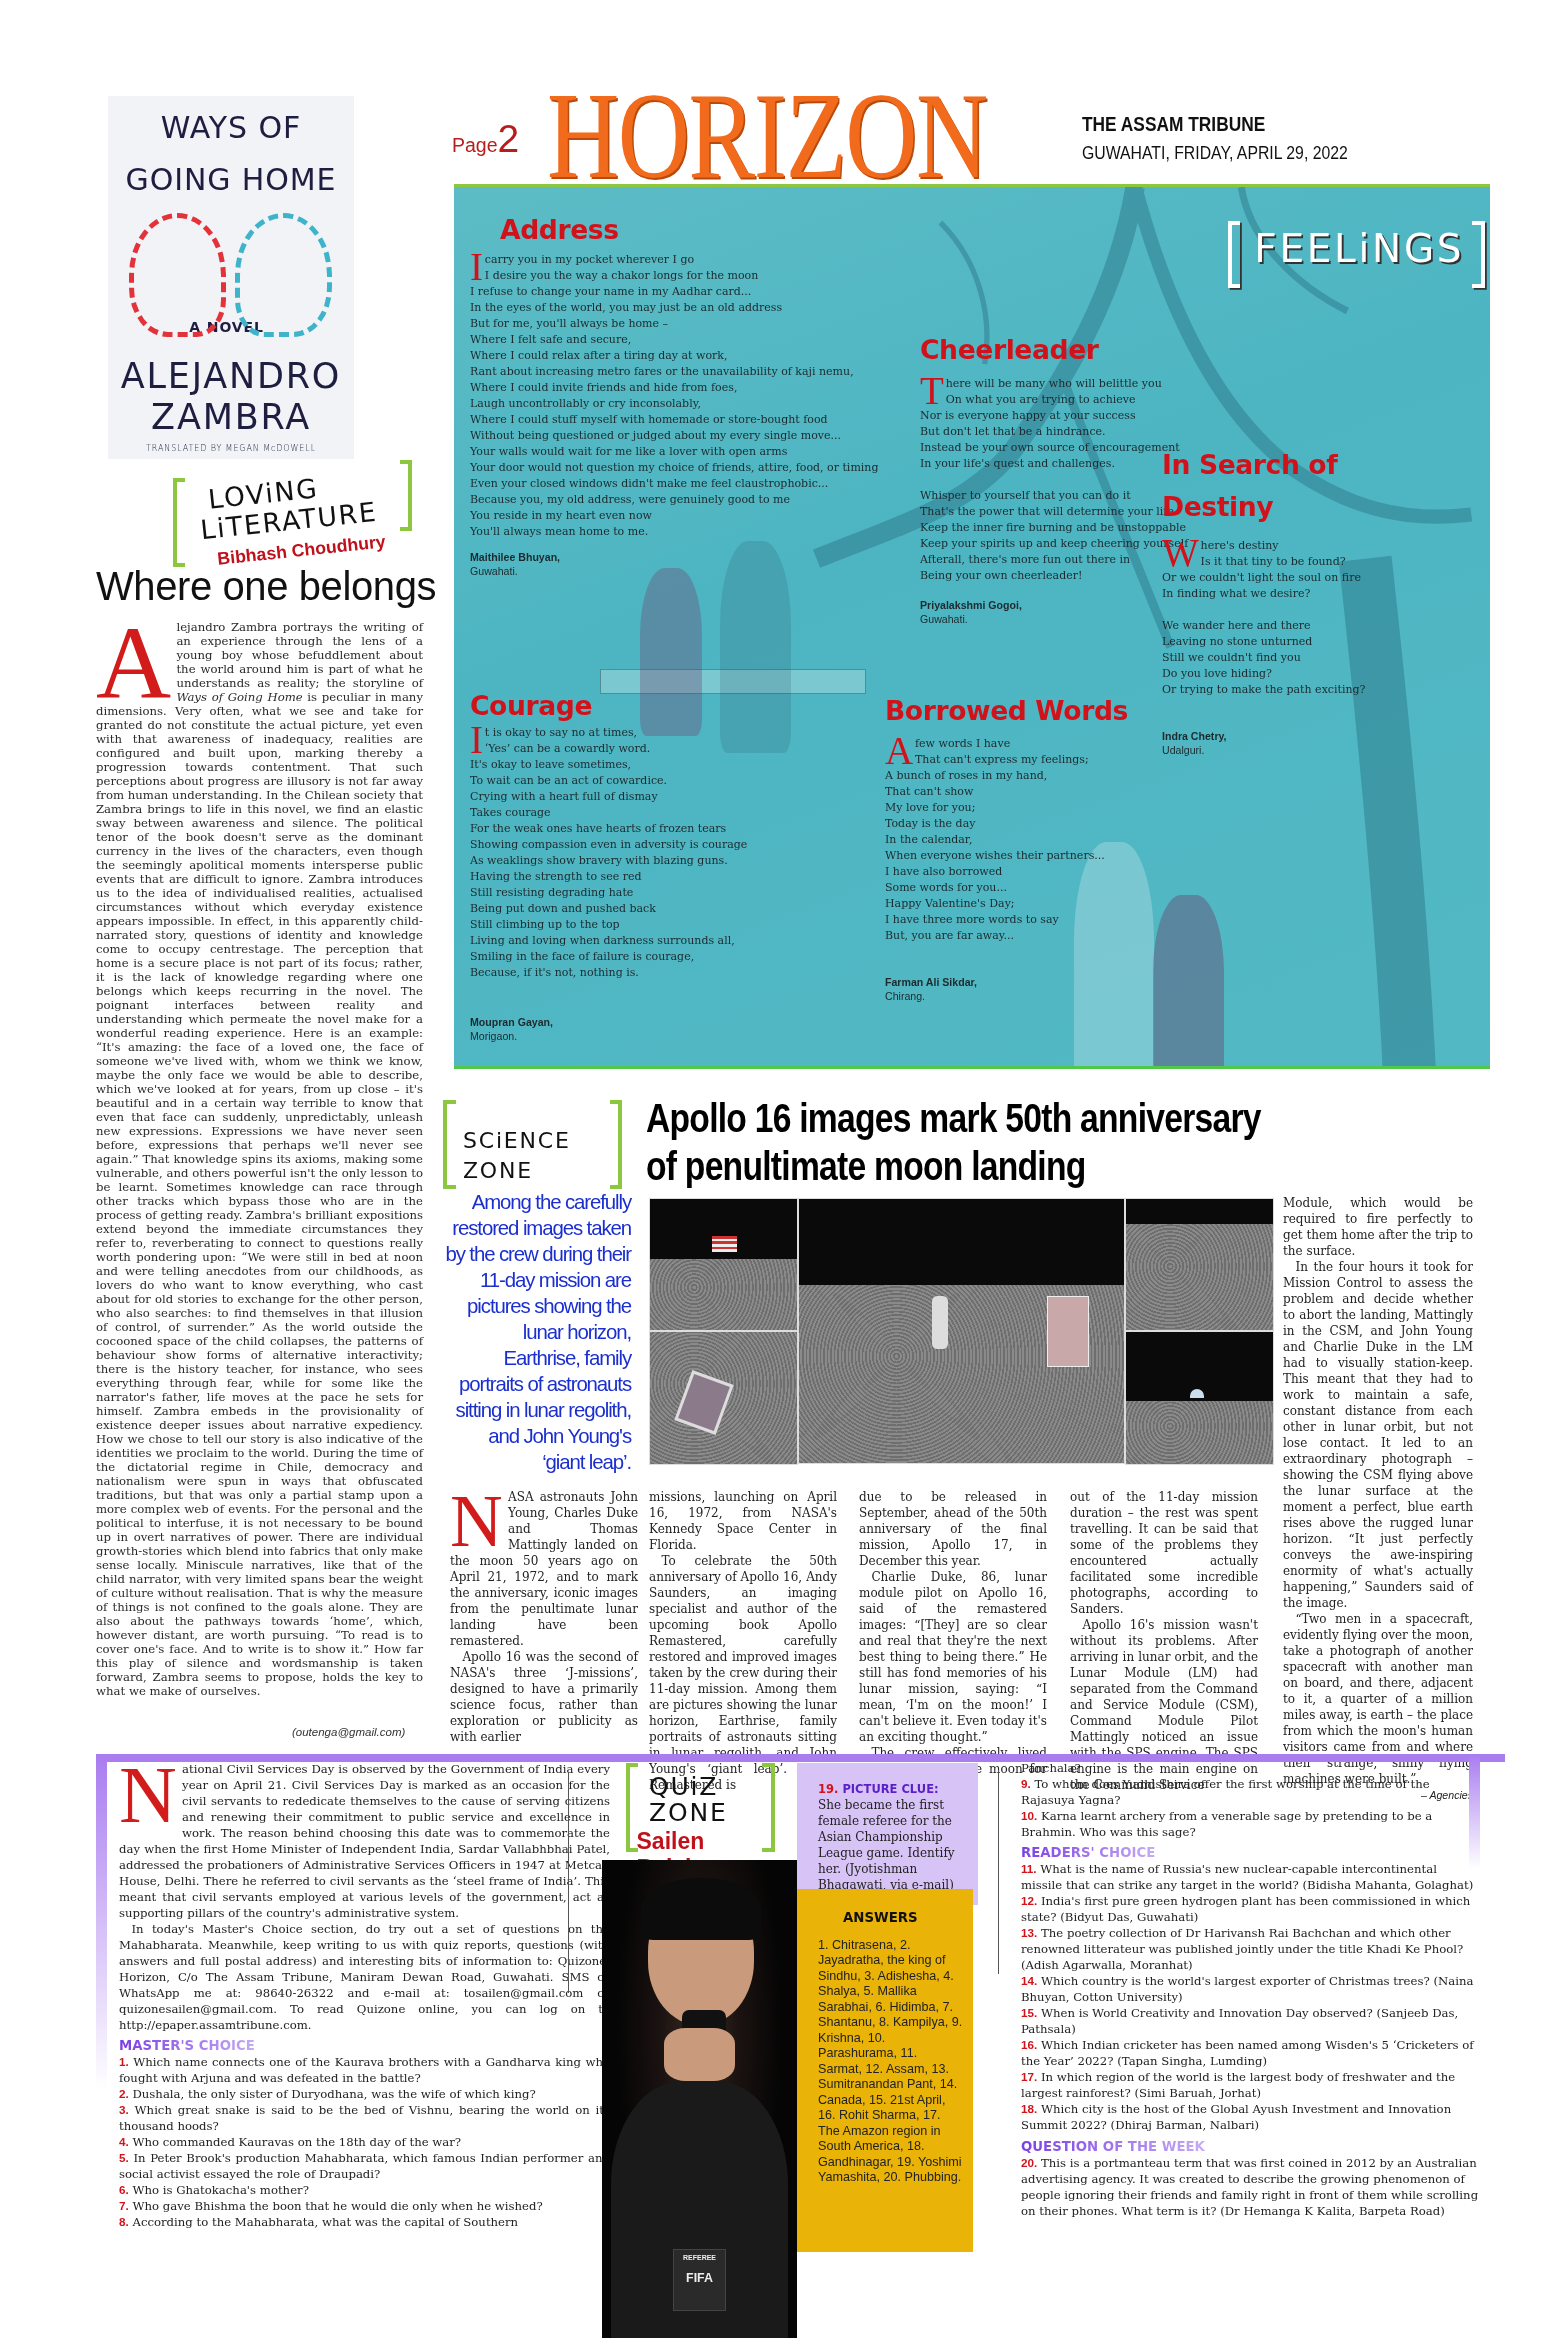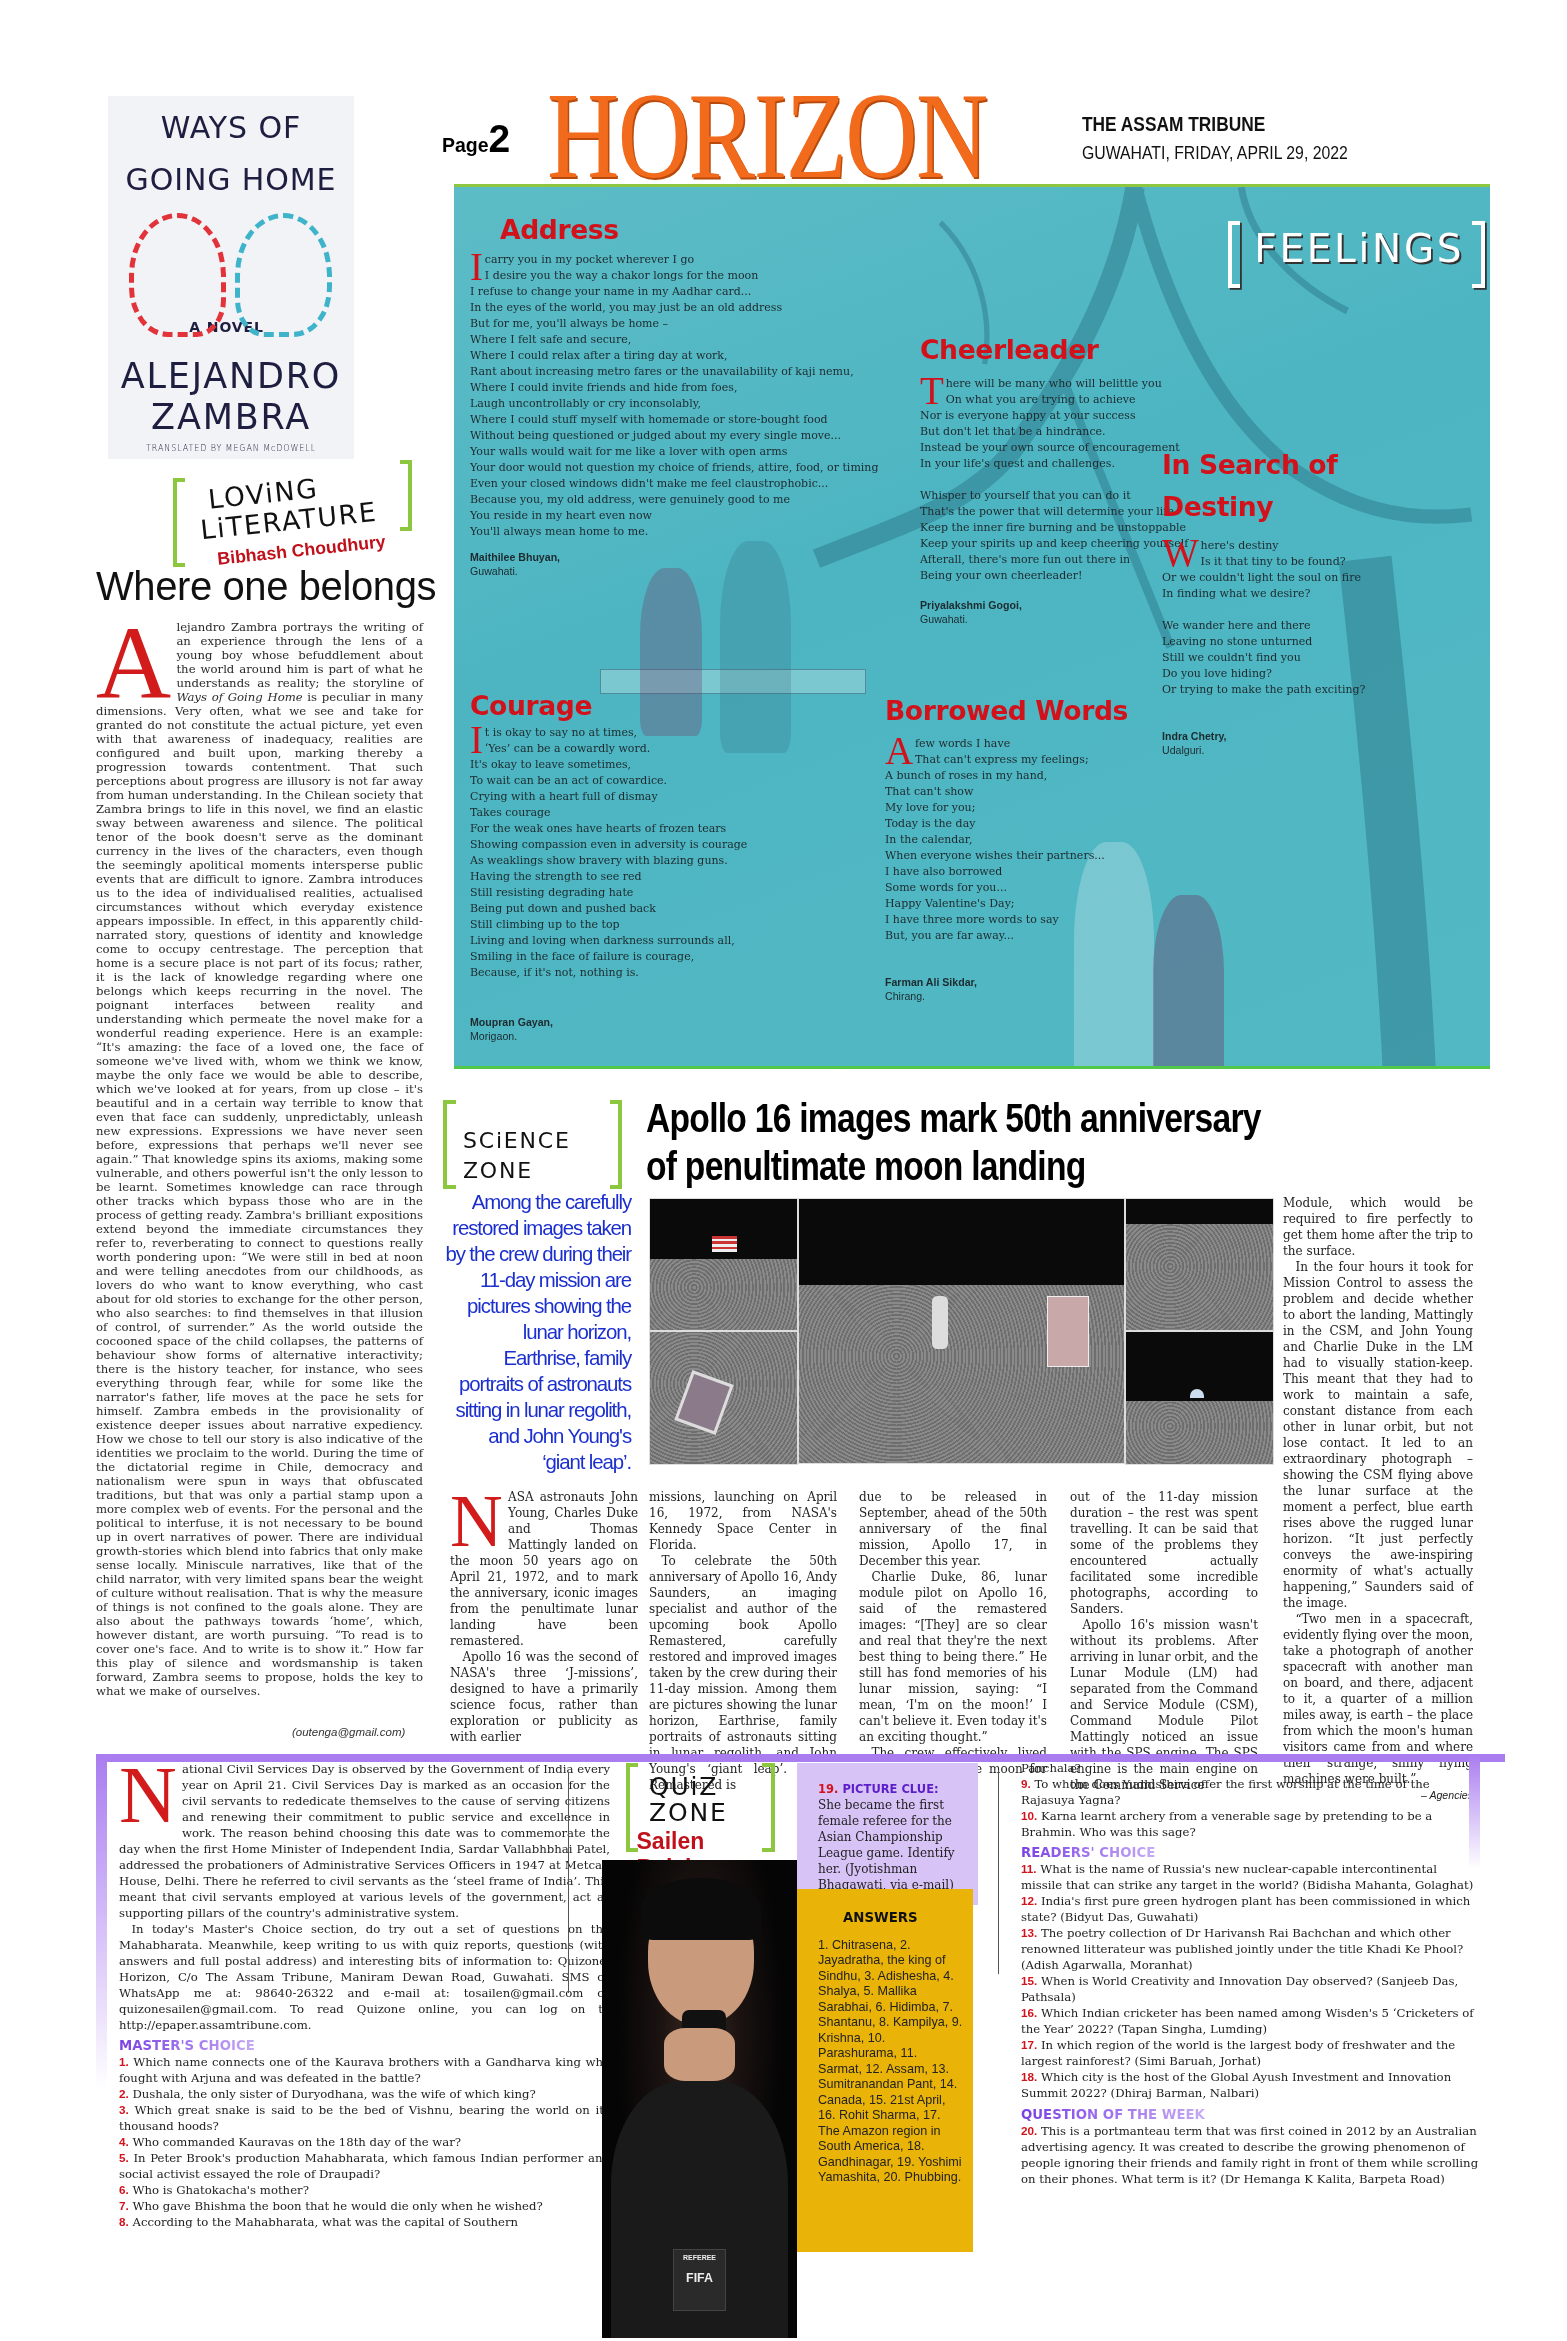--- a/index.html
+++ b/index.html
@@ -1,20 +1,20 @@
 <!DOCTYPE html>
 <html style="font-size:14px"><head>
 <meta charset="utf-8">
 <style>
   * { box-sizing: border-box; margin: 0; padding: 0; }
   body { width: 1568px; height: 2342px; background: #ffffff; position: relative; overflow: hidden; font-family: "DejaVu Serif", serif; color: #222; }
   .abs { position: absolute; }
 
   
-  .page-label { left: 442px; top: 117px; font-family: "Liberation Sans", sans-serif; font-weight: bold; color: #000000; }
+  .page-label { left: 452px; top: 117px; font-family: "Liberation Sans", sans-serif; font-weight: normal; color: #b91c1c; }
   .page-label .pg { font-size: 19.5px; }
   .page-label .num { font-size: 39px; }
   .masthead-title { left: 547px; top: 87px; font-family: "Liberation Serif", serif; font-size: 122px; line-height: 97px; color: #f26a1b; letter-spacing: -1.8px; transform: scaleX(0.82); transform-origin: left top; text-shadow: 1.8px 1.8px 0 #b84a0c; }
   .paper-name { left: 1082px; top: 113px; font-family: "Liberation Sans", sans-serif; font-weight: bold; font-size: 20.4px; color: #111; transform: scaleX(0.85); transform-origin: left; }
   .paper-date { left: 1082px; top: 142px; font-family: "Liberation Sans", sans-serif; font-size: 18.6px; color: #111; transform: scaleX(0.85); transform-origin: left; }
 
   
   .book-cover { left: 108px; top: 96px; width: 246px; height: 363px; background: #f1f3f6; text-align: center; color: #1d1e40; font-family: "DejaVu Sans", sans-serif; font-weight: 200; }
   .book-cover .t1 { margin-top: 12.4px; font-size: 30px; letter-spacing: 0.9px; line-height: 39px; font-weight: normal; }
   .book-cover .heads { position: relative; height: 142px; margin-top: 5.3px; }
@@ -362,20 +362,21 @@
 <div class="vdivider" style="left:998px;top:1770px;height:204px;"></div>
 
 <div class="abs quiz-right q-item">
   <div>Panchala?</div>
   <div><span class="qnum">9.</span> <span>To whom does Yudhisthira offer the first worship at the time of the Rajasuya Yagna?</span></div>
   <div><span class="qnum">10.</span> <span>Karna learnt archery from a venerable sage by pretending to be a Brahmin. Who was this sage?</span></div>
   <div class="section-head">READERS' CHOICE</div>
   <div><span class="qnum">11.</span> <span>What is the name of Russia's new nuclear-capable intercontinental missile that can strike any target in the world? (Bidisha Mahanta, Golaghat)</span></div>
   <div><span class="qnum">12.</span> <span>India's first pure green hydrogen plant has been commissioned in which state? (Bidyut Das, Guwahati)</span></div>
   <div><span class="qnum">13.</span> <span>The poetry collection of Dr Harivansh Rai Bachchan and which other renowned litterateur was published jointly under the title Khadi Ke Phool? (Adish Agarwalla, Moranhat)</span></div>
+  <div><span class="qnum">14.</span> <span>Which country is the world's largest exporter of Christmas trees? (Naina Bhuyan, Cotton University)</span></div>
   <div><span class="qnum">15.</span> <span>When is World Creativity and Innovation Day observed? (Sanjeeb Das, Pathsala)</span></div>
   <div><span class="qnum">16.</span> <span>Which Indian cricketer has been named among Wisden's 5 ‘Cricketers of the Year’ 2022? (Tapan Singha, Lumding)</span></div>
   <div><span class="qnum">17.</span> <span>In which region of the world is the largest body of freshwater and the largest rainforest? (Simi Baruah, Jorhat)</span></div>
   <div><span class="qnum">18.</span> <span>Which city is the host of the Global Ayush Investment and Innovation Summit 2022? (Dhiraj Barman, Nalbari)</span></div>
   <div class="section-head">QUESTION OF THE WEEK</div>
   <div><span class="qnum">20.</span> <span>This is a portmanteau term that was first coined in 2012 by an Australian advertising agency. It was created to describe the growing phenomenon of people ignoring their friends and family right in front of them while scrolling on their phones. What term is it? (Dr Hemanga K Kalita, Barpeta Road)</span></div>
 </div>
 
 
 </body></html>

